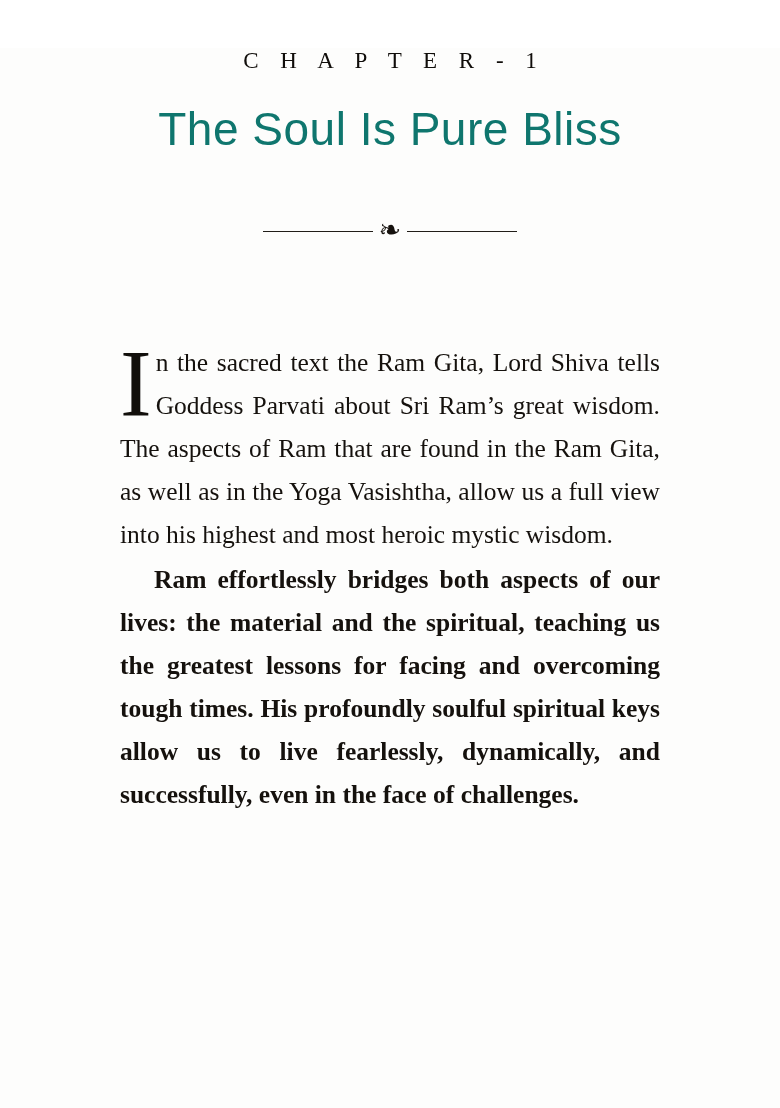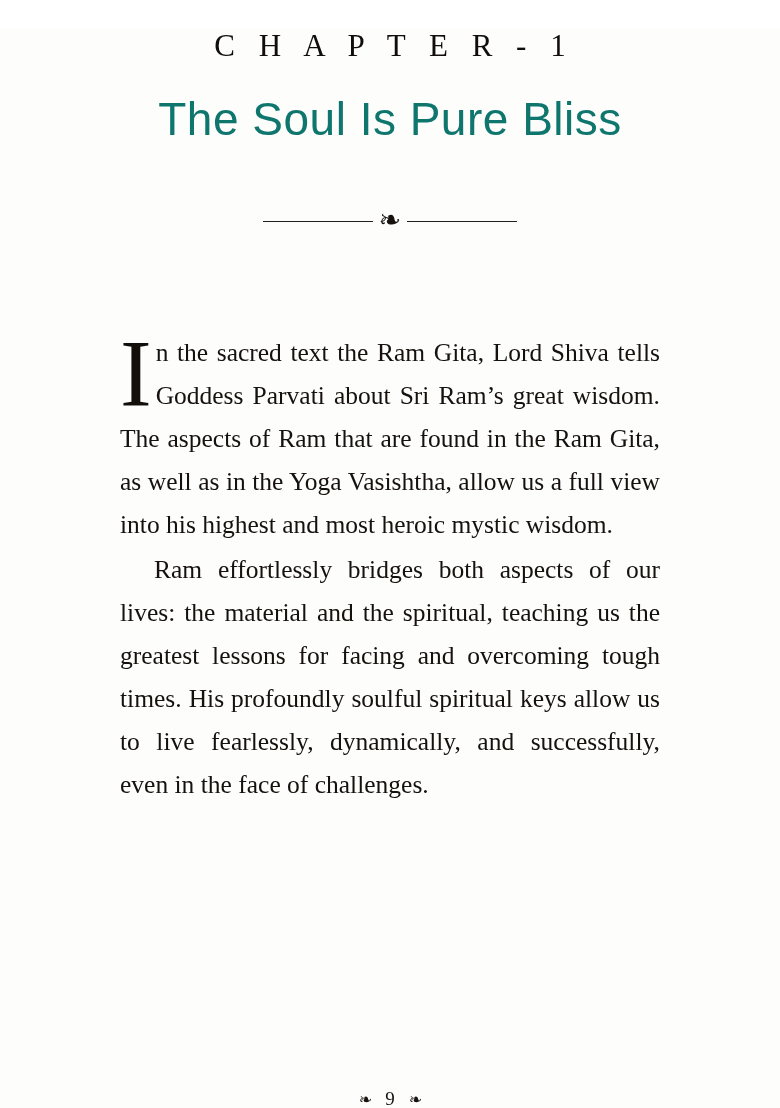--- a/index.html
+++ b/index.html
@@ -16,23 +16,23 @@
   }
   .page {
     position: relative;
     width: 780px;
     height: 1108px;
     box-sizing: border-box;
     background: #fdfdfc;
   }
   .chapter-label {
     text-align: center;
-    margin-top: 28px;
+    margin-top: 48px;
     font-family: "Liberation Serif", serif;
-    font-size: 31px;
+    font-size: 23px;
     letter-spacing: 8px;
     text-indent: 8px;
     color: #100d0a;
   }
   .chapter-title {
     text-align: center;
     margin-top: 28px;
     font-family: "Liberation Sans", sans-serif;
     font-size: 46px;
     font-weight: 400;
@@ -69,20 +69,21 @@
     font-size: 25.5px;
     line-height: 43px;
     text-align: justify;
     text-justify: inter-word;
     color: #15110d;
     margin: 0;
   }
   .para + .para {
     text-indent: 34px;
     margin-top: 2px;
+    font-weight: bold;
   }
   .para.first {
     position: relative;
   }
   .dropcap {
     float: left;
     font-family: "Liberation Serif", serif;
     font-size: 95px;
     line-height: 74px;
     padding: 2px 4px 0 0;

